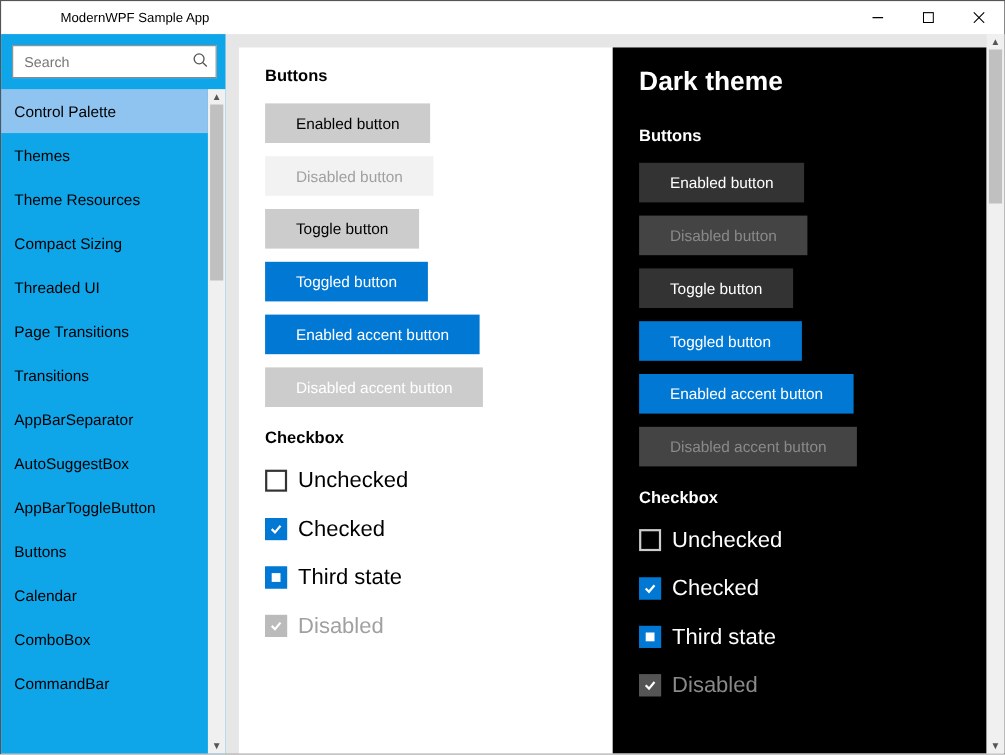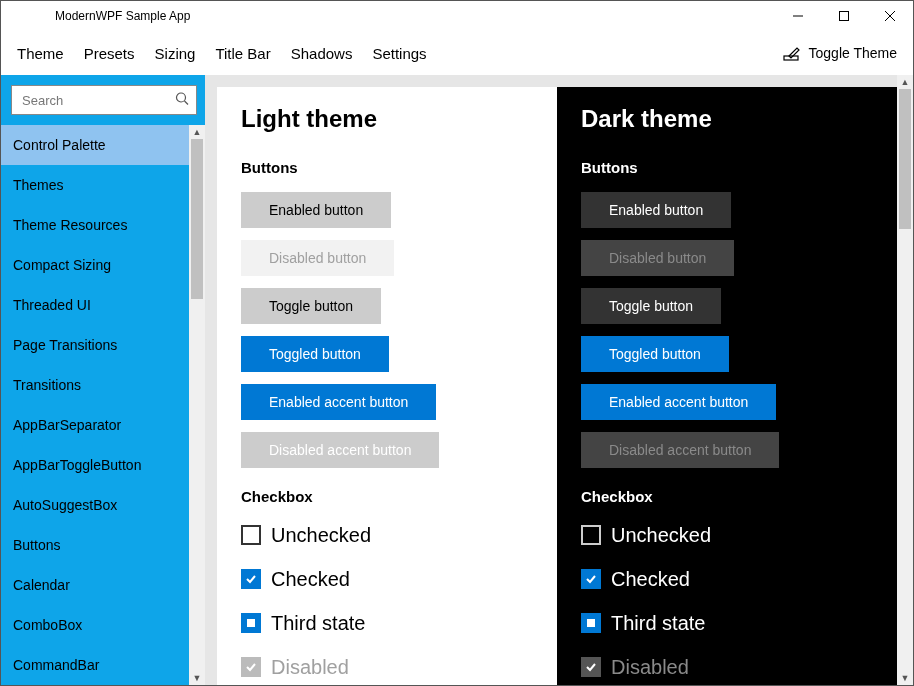--- a/index.html
+++ b/index.html
@@ -86,37 +86,20 @@
       </div>
       <div class="win-btn">
         <svg width="10" height="10">
             <line x1="0" y1="0" x2="10" y2="10" stroke="#000" stroke-width="1"></line>
             <line x1="10" y1="0" x2="0" y2="10" stroke="#000" stroke-width="1"></line>
           </svg>
       </div>
     </div>
   </div>
 
-  <div class="menubar">
-    <div class="menu-items">
-      <div class="menu-item">Theme</div>
-      <div class="menu-item">Presets</div>
-      <div class="menu-item">Sizing</div>
-      <div class="menu-item">Title Bar</div>
-      <div class="menu-item">Shadows</div>
-      <div class="menu-item">Settings</div>
-    </div>
-    <div class="toggle-theme">
-      <svg width="18" height="18" viewBox="0 0 18 18">
-        <rect x="1" y="12" width="14" height="4" fill="none" stroke="#000" stroke-width="1.2"></rect>
-        <path d="M6 12 L14 4 L16 6 L8 14 Z" fill="none" stroke="#000" stroke-width="1.2"></path>
-      </svg>
-      <span>Toggle Theme</span>
-    </div>
-  </div>
 
   <div class="body">
 
     <div class="sidebar">
       <div class="search-wrap">
         <div class="search">
           <input type="text" placeholder="Search" style="">
           <span class="sicon">
             <svg width="14" height="14" viewBox="0 0 14 14">
                 <circle cx="6" cy="6" r="4.5" fill="none" stroke="#555" stroke-width="1.2"></circle>
@@ -128,40 +111,39 @@
       <div class="nav-wrap">
         <div class="nav">
           <div class="nav-item selected">Control Palette</div>
           <div class="nav-item">Themes</div>
           <div class="nav-item">Theme Resources</div>
           <div class="nav-item">Compact Sizing</div>
           <div class="nav-item">Threaded UI</div>
           <div class="nav-item">Page Transitions</div>
           <div class="nav-item">Transitions</div>
           <div class="nav-item">AppBarSeparator</div>
+          <div class="nav-item">AutoSuggestBox</div>
           <div class="nav-item">AppBarToggleButton</div>
-          <div class="nav-item">AutoSuggestBox</div>
           <div class="nav-item">Buttons</div>
           <div class="nav-item">Calendar</div>
           <div class="nav-item">ComboBox</div>
           <div class="nav-item">CommandBar</div>
         </div>
         <div class="nav-scroll">
           <div class="arrow up">▲</div>
           <div class="thumb"></div>
           <div class="arrow down">▼</div>
         </div>
       </div>
     </div>
 
     <div class="content">
       <div class="panels">
 
         <div class="panel light">
-          <h1>Light theme</h1>
           <h2>Buttons</h2>
           <div class="btn-row"><button class="btn std">Enabled button</button></div>
           <div class="btn-row"><button class="btn std disabled">Disabled button</button></div>
           <div class="btn-row"><button class="btn toggle">Toggle button</button></div>
           <div class="btn-row"><button class="btn accent">Toggled button</button></div>
           <div class="btn-row"><button class="btn accent">Enabled accent button</button></div>
           <div class="btn-row"><button class="btn accent disabled">Disabled accent button</button></div>
           <h2 style="margin-top:20px">Checkbox</h2>
           <div class="checkbox-row">
             <div class="cb unchecked"></div>

